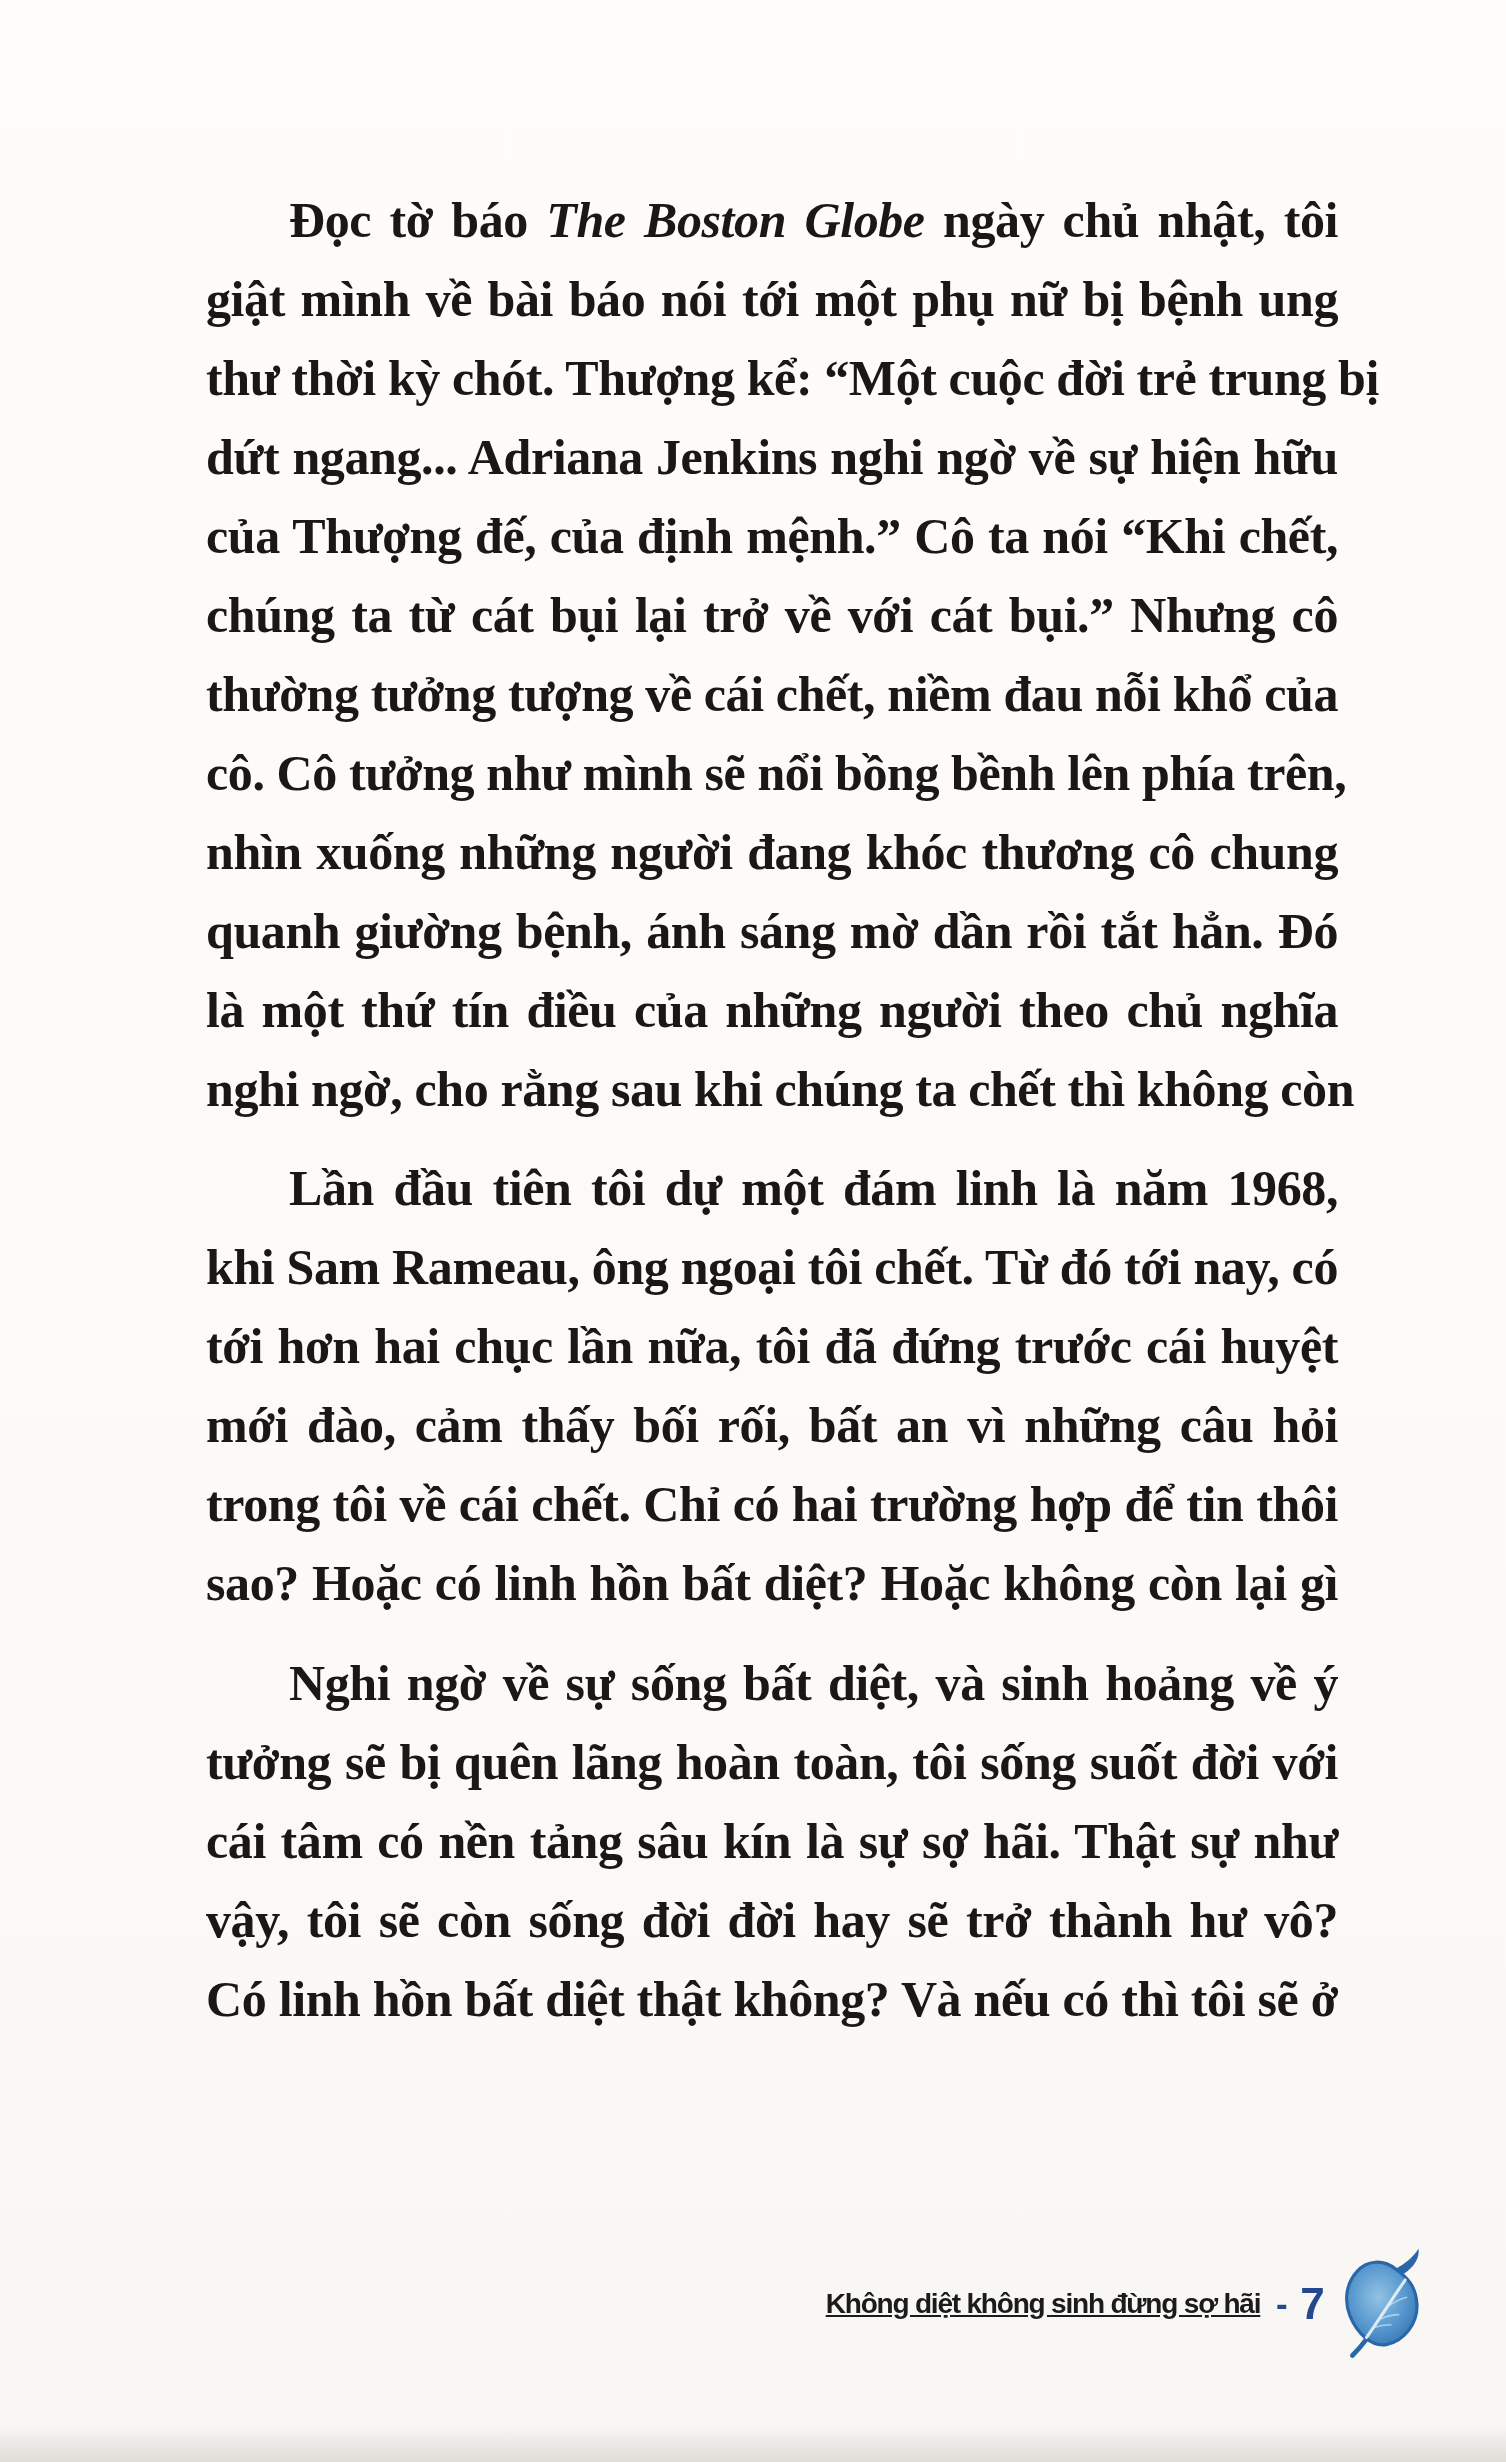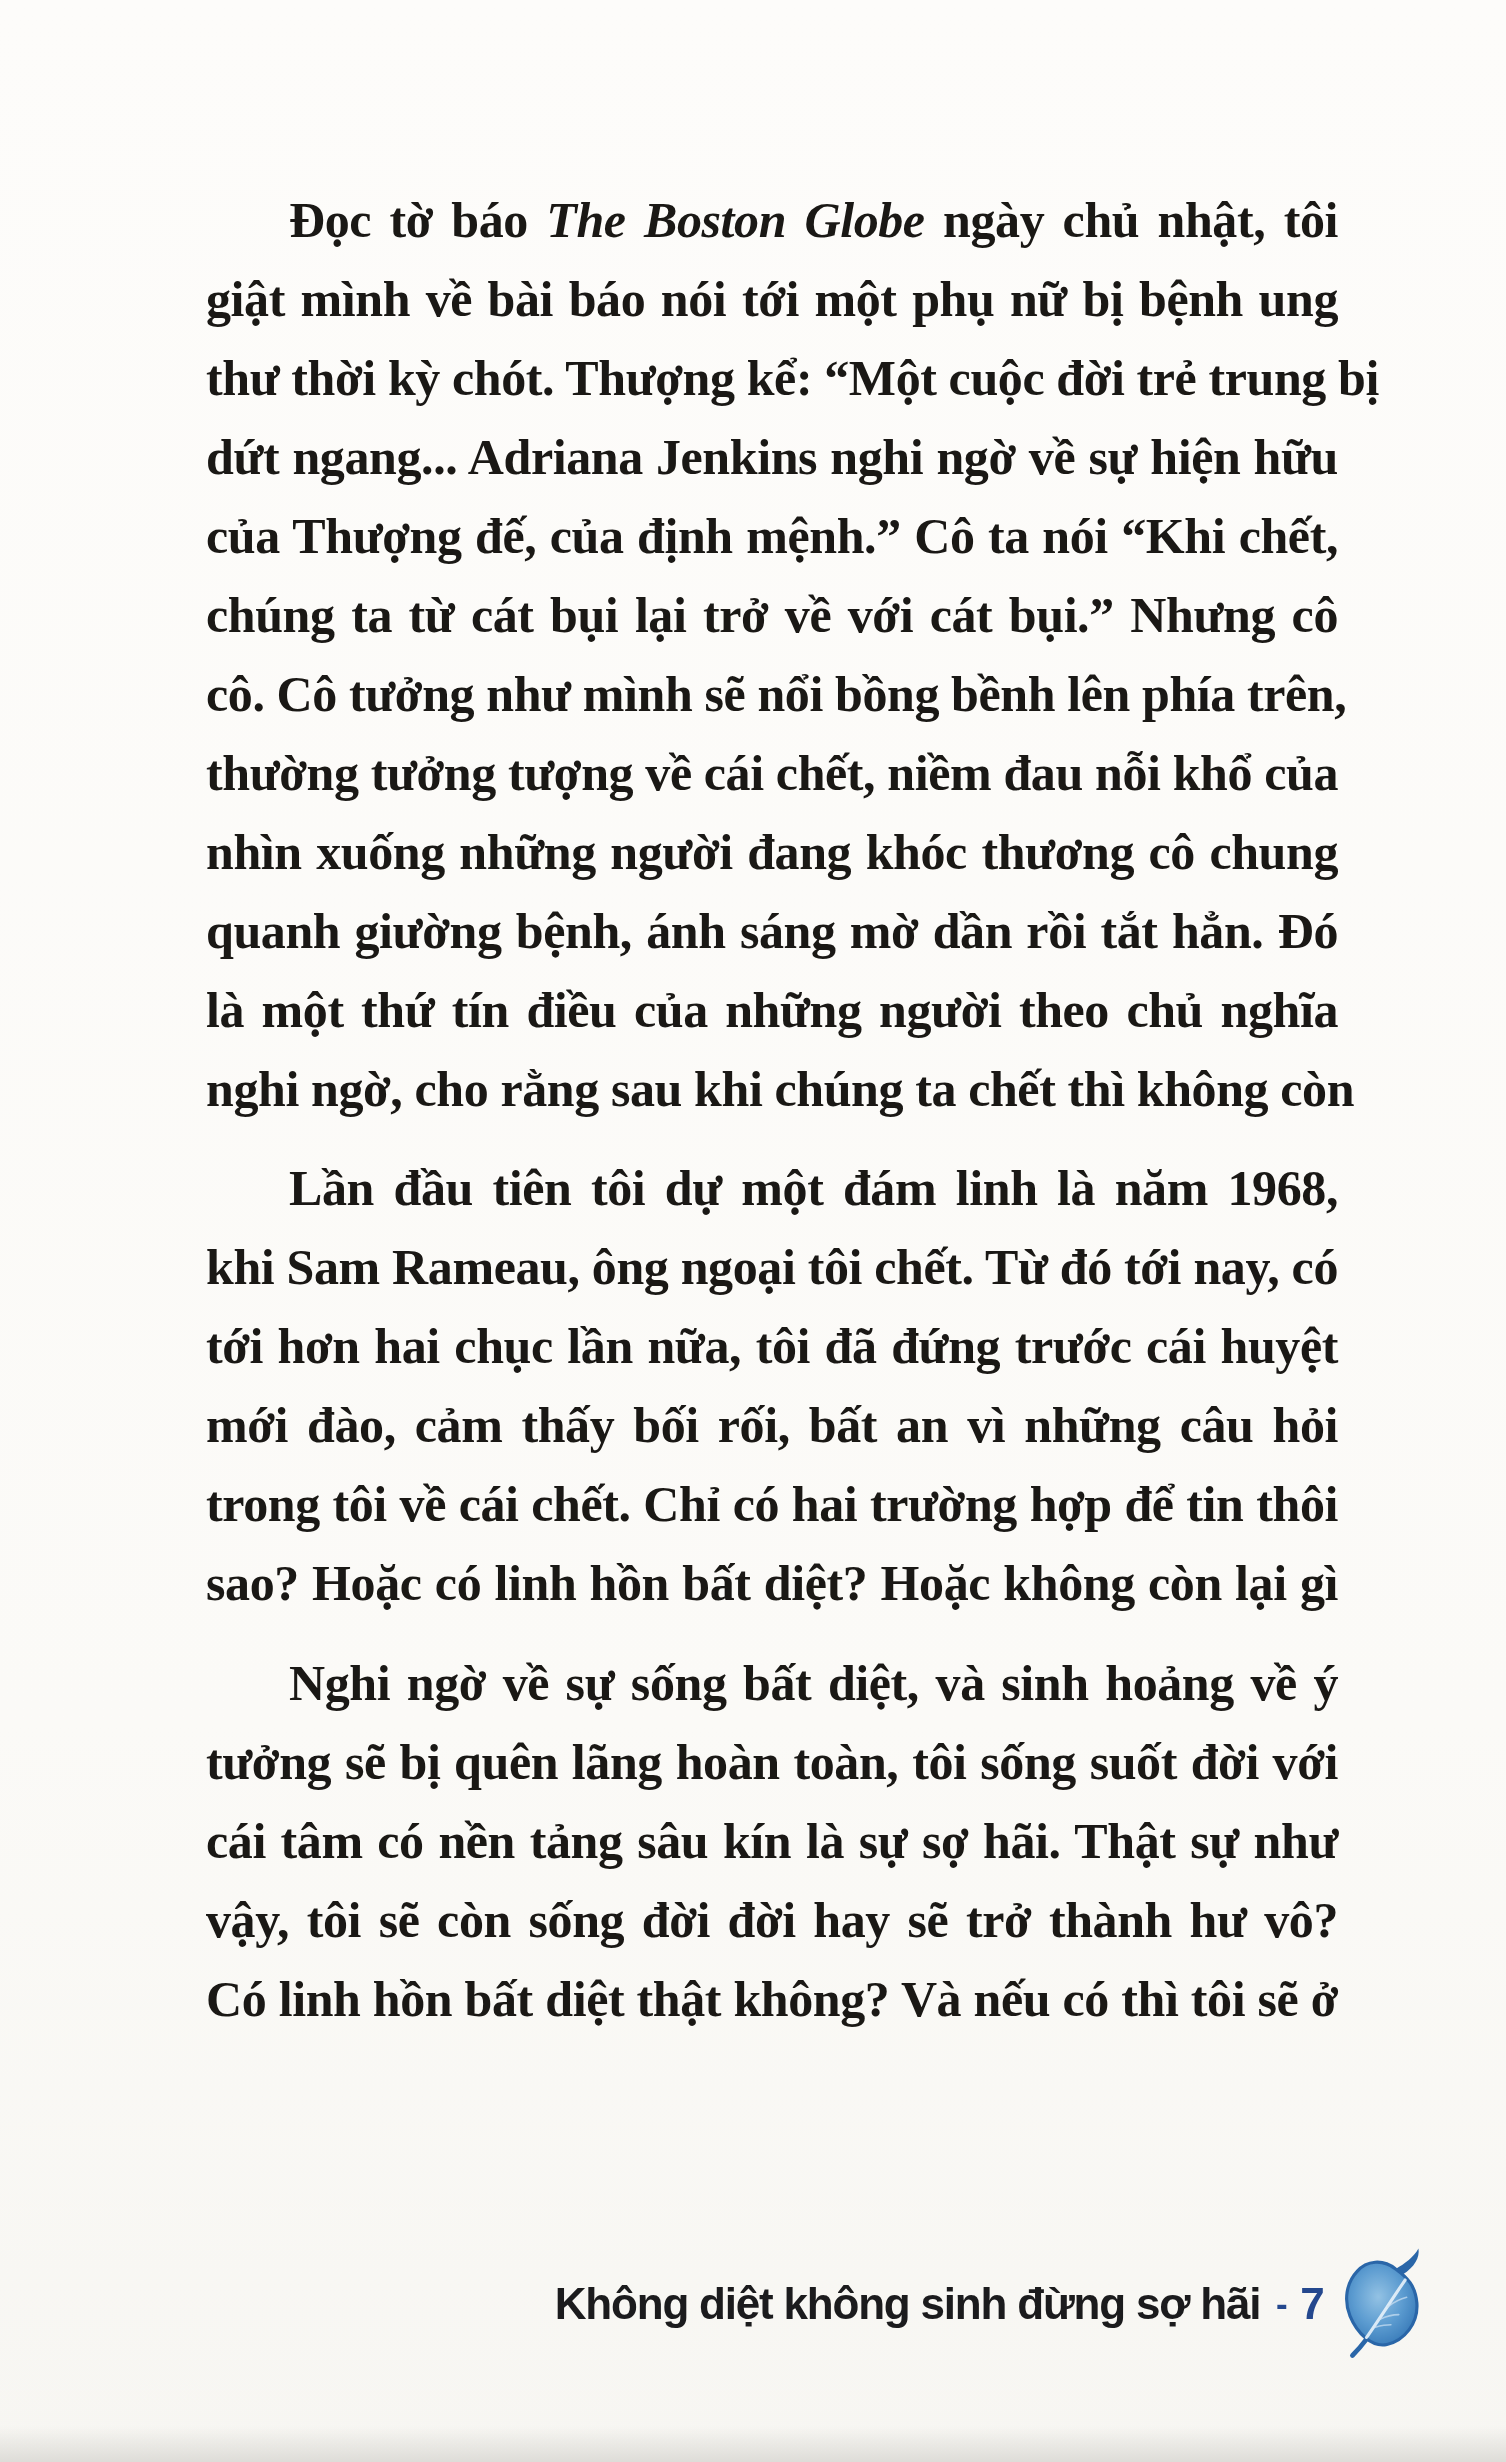--- a/index.html
+++ b/index.html
@@ -54,24 +54,25 @@
     right: 74px;
     top: 2247px;
     height: 114px;
     display: flex;
     align-items: center;
     gap: 11px;
   }
   .footer-title {
     font-family: "Liberation Sans", "DejaVu Sans", sans-serif;
     font-weight: 700;
-    font-size: 44px;
+    font-size: 28px;
     letter-spacing: -1.2px;
     color: #1b1b1d;
     white-space: nowrap;
+    text-decoration: underline;
   }
   .footer-sep {
     font-family: "Liberation Sans", "DejaVu Sans", sans-serif;
     font-weight: 700;
     font-size: 35px;
     color: #24488e;
     margin-left: 4.7px;
   }
   .footer-number {
     font-family: "Liberation Sans", "DejaVu Sans", sans-serif;
@@ -103,22 +104,22 @@
 
   <div class="text-block">
 
   <div class="paragraph">
         <div class="line indent">Đọc tờ báo <i>The Boston Globe</i> ngày chủ nhật, tôi</div>
         <div class="line">giật mình về bài báo nói tới một phụ nữ bị bệnh ung</div>
         <div class="line">thư thời kỳ chót. Thượng kể: “Một cuộc đời trẻ trung bị</div>
         <div class="line">dứt ngang... Adriana Jenkins nghi ngờ về sự hiện hữu</div>
         <div class="line">của Thượng đế, của định mệnh.” Cô ta nói “Khi chết,</div>
         <div class="line">chúng ta từ cát bụi lại trở về với cát bụi.” Nhưng cô</div>
+        <div class="line">thường tưởng tượng về cái chết, niềm đau nỗi khổ của</div>
         <div class="line">cô. Cô tưởng như mình sẽ nổi bồng bềnh lên phía trên,</div>
-        <div class="line">thường tưởng tượng về cái chết, niềm đau nỗi khổ của</div>
         <div class="line">nhìn xuống những người đang khóc thương cô chung</div>
         <div class="line">quanh giường bệnh, ánh sáng mờ dần rồi tắt hẳn. Đó</div>
         <div class="line">là một thứ tín điều của những người theo chủ nghĩa</div>
         <div class="line">nghi ngờ, cho rằng sau khi chúng ta chết thì không còn</div>
       </div>
       <div class="paragraph">
         <div class="line indent">Lần đầu tiên tôi dự một đám linh là năm 1968,</div>
         <div class="line">khi Sam Rameau, ông ngoại tôi chết. Từ đó tới nay, có</div>
         <div class="line">tới hơn hai chục lần nữa, tôi đã đứng trước cái huyệt</div>
         <div class="line">mới đào, cảm thấy bối rối, bất an vì những câu hỏi</div>

